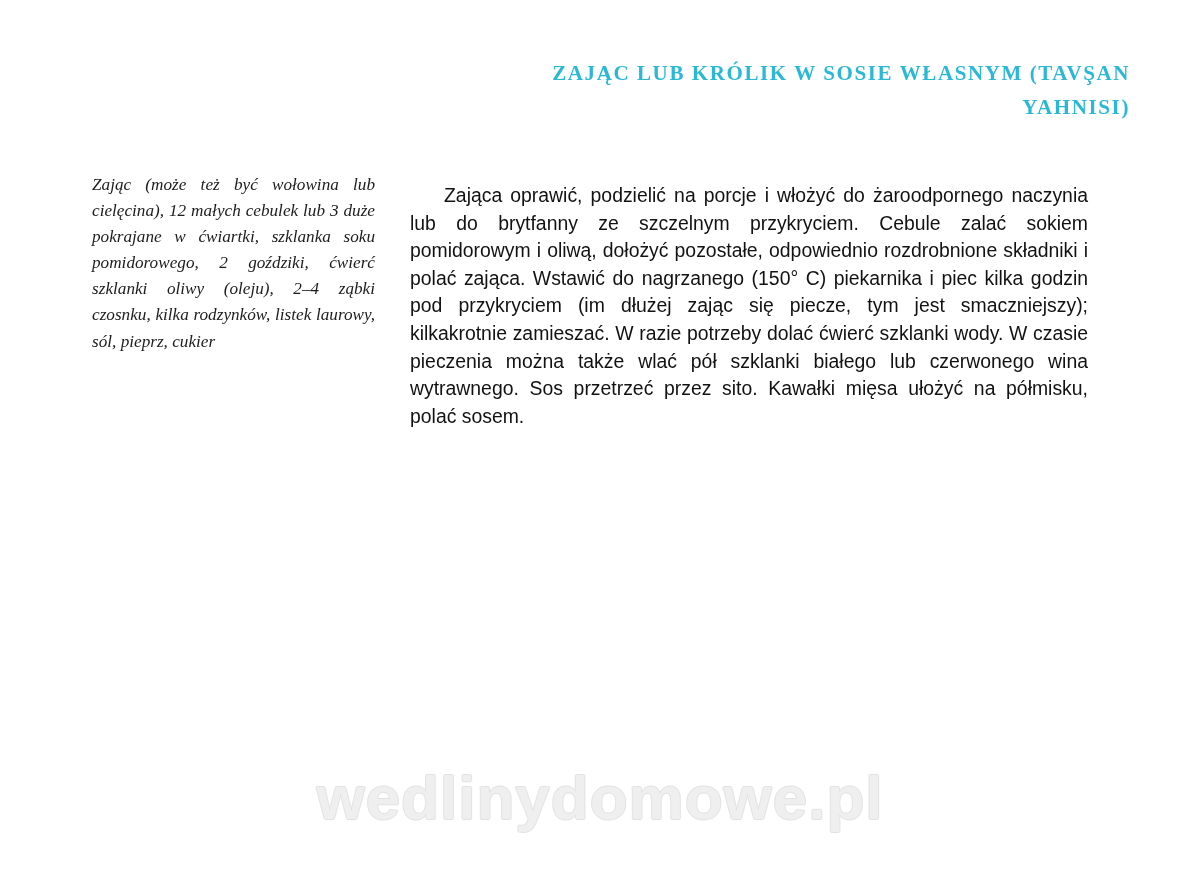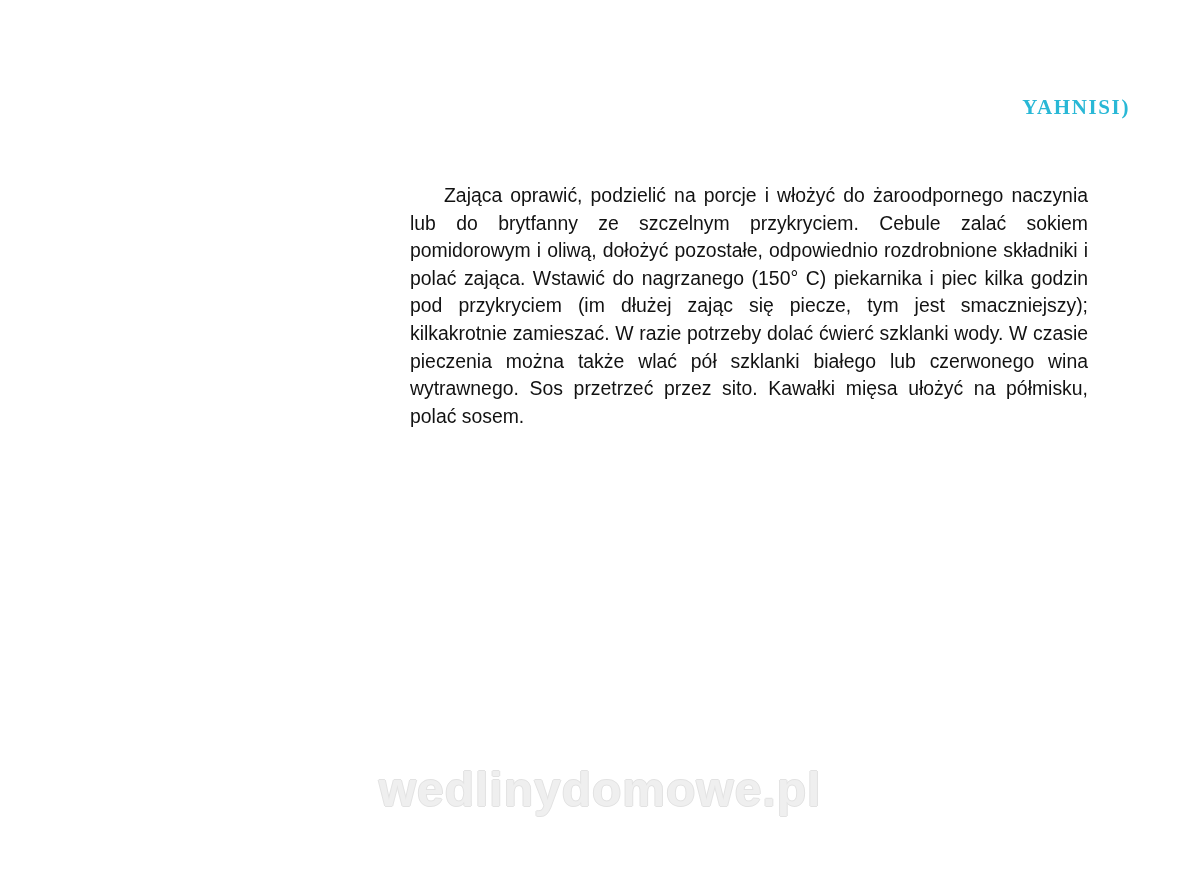--- a/index.html
+++ b/index.html
@@ -72,42 +72,44 @@
 
   
   .watermark {
     position: absolute;
     left: 0;
     right: 0;
     top: 762px;
     text-align: center;
     font-family: "Liberation Sans", sans-serif;
     font-weight: bold;
-    font-size: 48px;
+    font-size: 62px;
     letter-spacing: 1px;
     color: #efefef;
     text-shadow:
        1px 0 0 #e2e2e2,
       -1px 0 0 #e2e2e2,
        0 1px 0 #e2e2e2,
        0 -1px 0 #e2e2e2;
     user-select: none;
     white-space: nowrap;
   }
 </style>
 </head>
 <body>
 
 <div class="page">
 
   <div class="recipe-title">
+    <span>Zając lub królik w sosie własnym (Tavşan</span>
     <br>
     <span>Yahnisi)</span>
   </div>
 
+  <div class="ingredients">Zając (może też być wołowina lub cielęcina), 12 małych cebulek lub 3 duże pokrajane w ćwiartki, szklanka soku pomidorowego, 2 goździki, ćwierć szklanki oliwy (oleju), 2–4 ząbki czosnku, kilka rodzynków, listek laurowy, sól, pieprz, cukier</div>
 
   <div class="recipe-body">
     <p>Zająca oprawić, podzielić na porcje i włożyć do żaroodpornego naczynia lub do brytfanny ze szczelnym przykryciem. Cebule zalać sokiem pomidorowym i oliwą, dołożyć pozostałe, odpowiednio rozdrobnione składniki i polać zająca. Wstawić do nagrzanego (150° C) piekarnika i piec kilka godzin pod przykryciem (im dłużej zając się piecze, tym jest smaczniejszy); kilkakrotnie zamieszać. W razie potrzeby dolać ćwierć szklanki wody. W czasie pieczenia można także wlać pół szklanki białego lub czerwonego wina wytrawnego. Sos przetrzeć przez sito. Kawałki mięsa ułożyć na półmisku, polać sosem.</p>
   </div>
 
   <div class="watermark">wedlinydomowe.pl</div>
 
 </div>
 
 </body></html>

